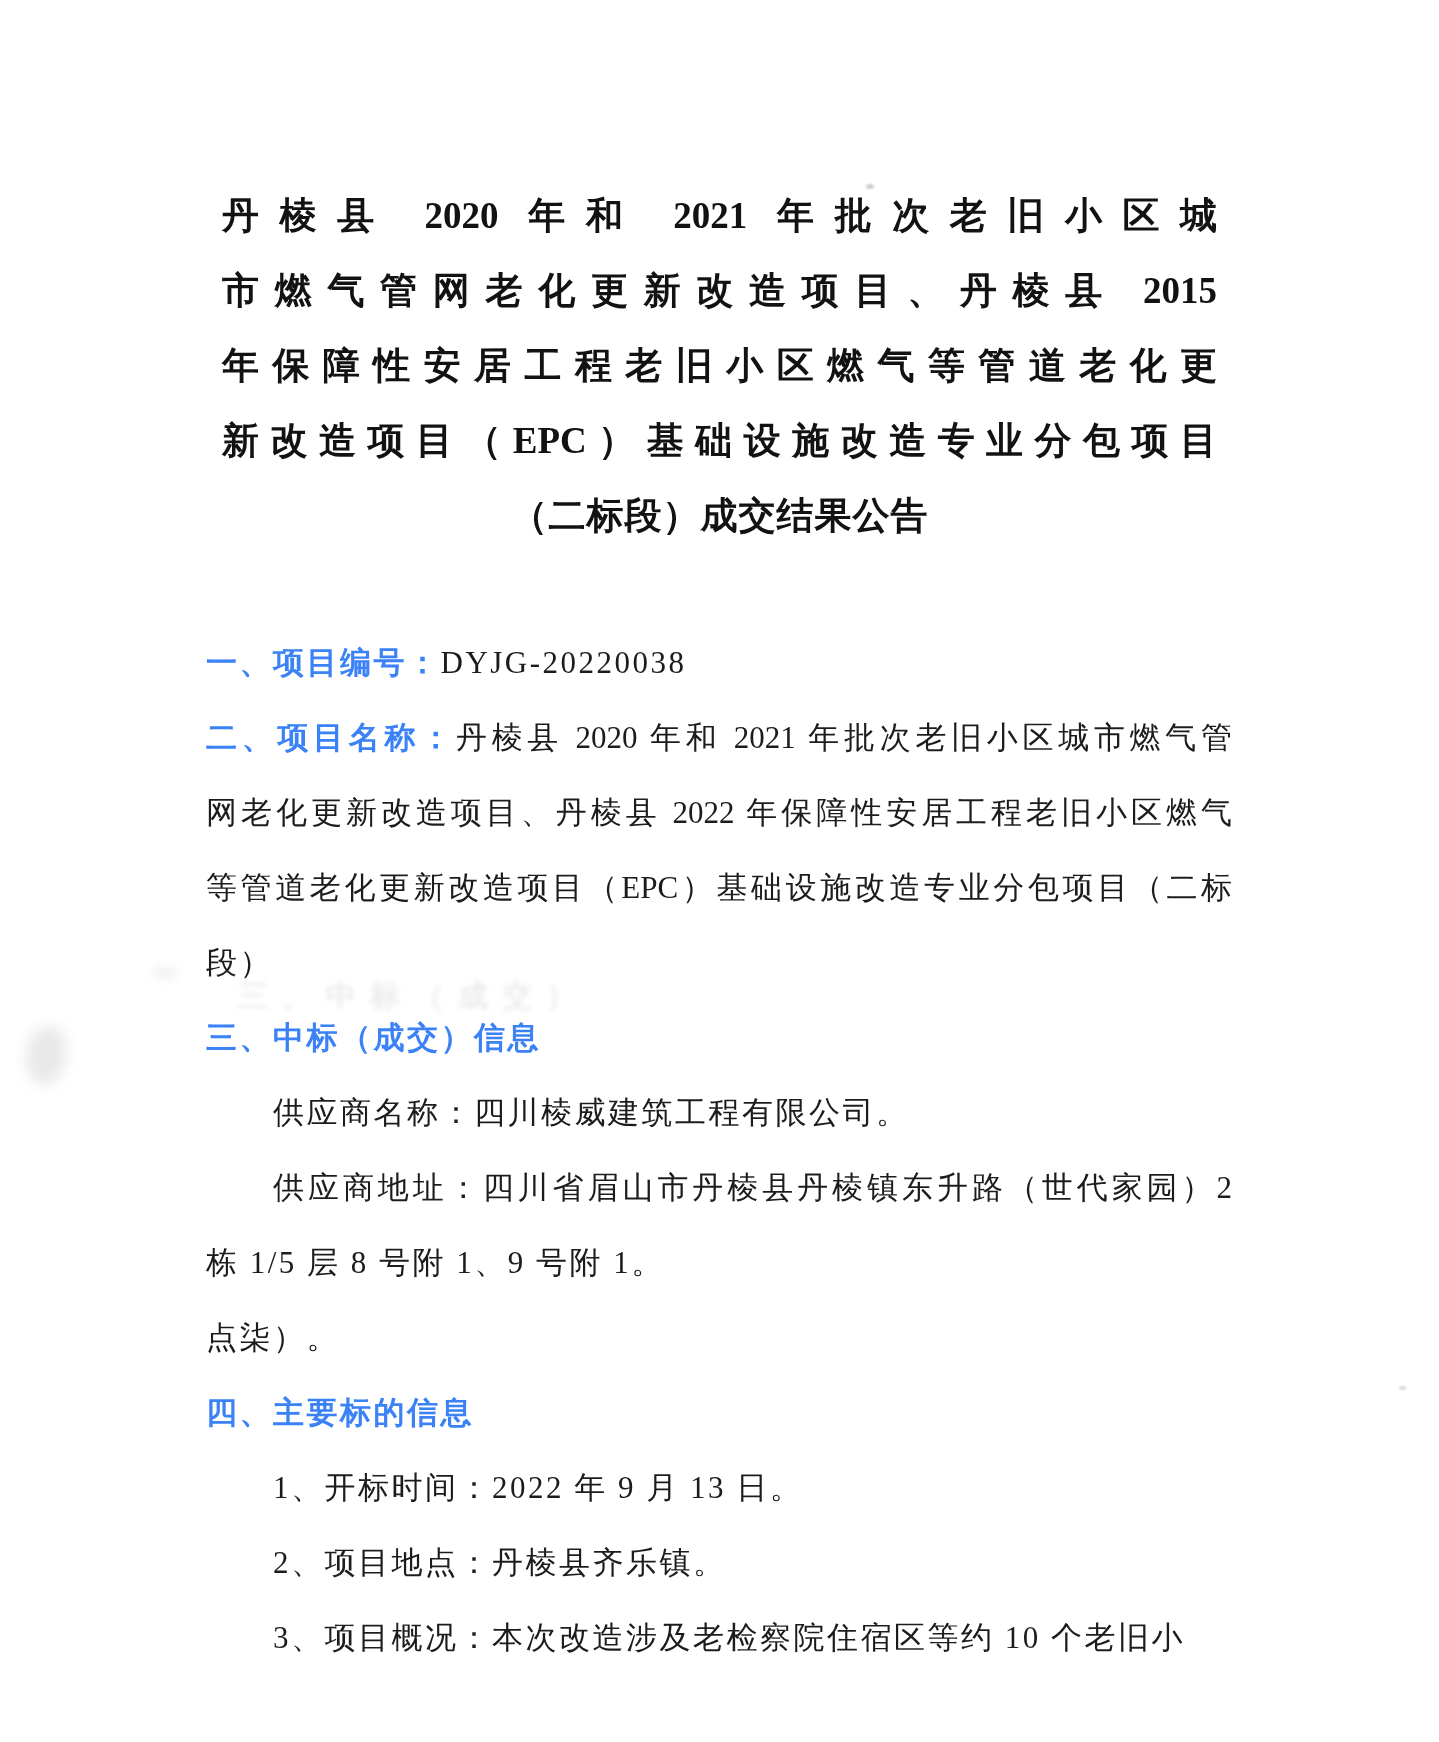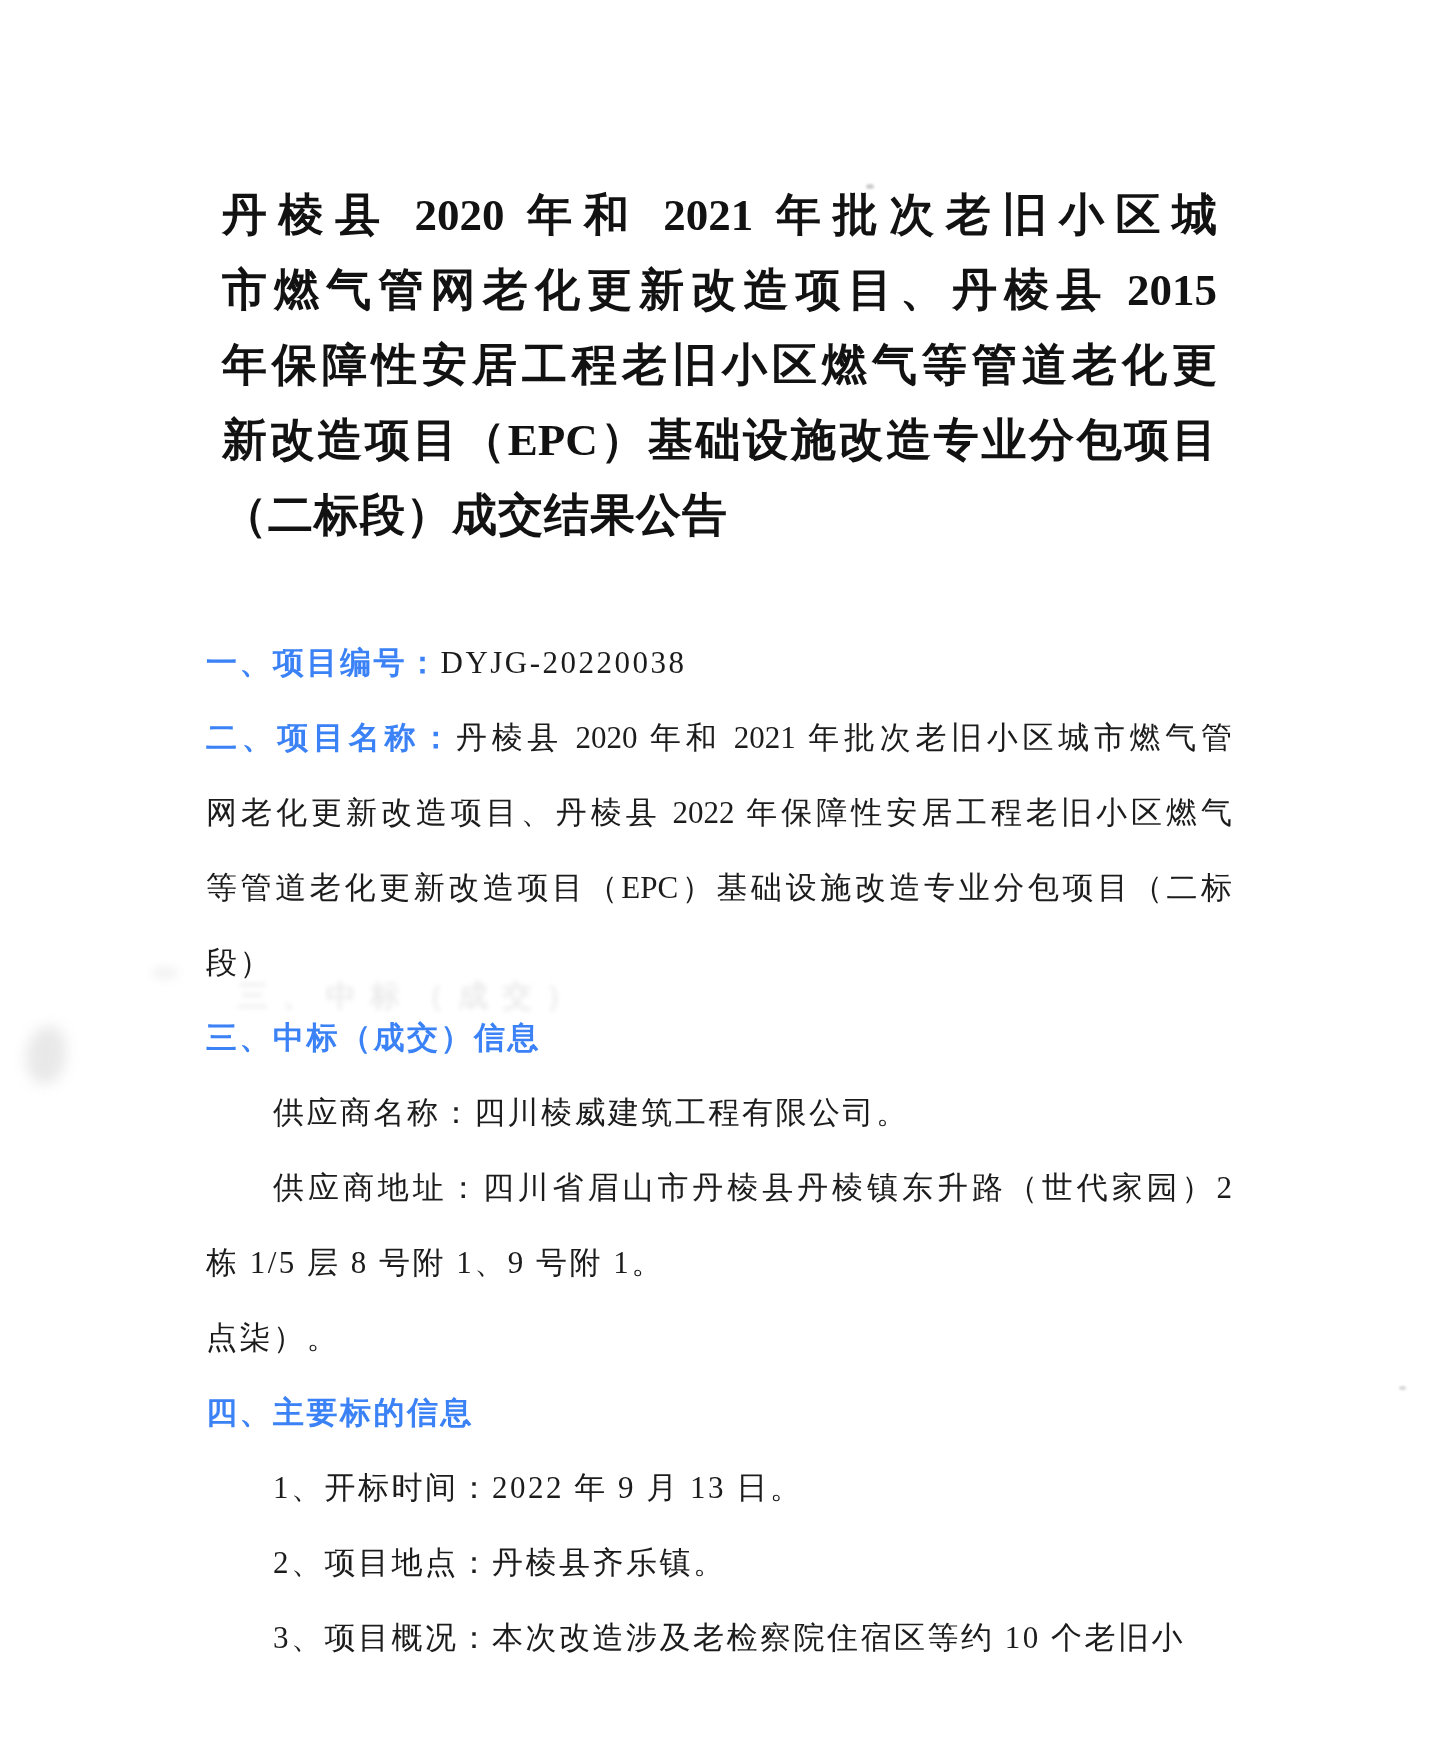--- a/index.html
+++ b/index.html
@@ -14,26 +14,26 @@
   }
   
   .title-block {
     position: absolute;
     top: 178px;
     left: 50%;
     transform: translateX(-50%);
     width: 995px;
     font-family: "Liberation Serif", "DejaVu Serif", serif;
     font-weight: 700;
-    font-size: 45px;
+    font-size: 37px;
     line-height: 75px;
     color: #121212;
     letter-spacing: 1px;
   }
-  .t-line { white-space: nowrap; }
+  .t-line { text-align: center; white-space: nowrap; }
   .t-line.fill { text-align: justify; text-align-last: justify; white-space: normal; letter-spacing: 0; }
   
   .body-block {
     position: absolute;
     top: 625px;
     left: 206px;
     width: 1026px;
     font-family: "Liberation Serif", "DejaVu Serif", serif;
     font-size: 31px;
     line-height: 75px;

